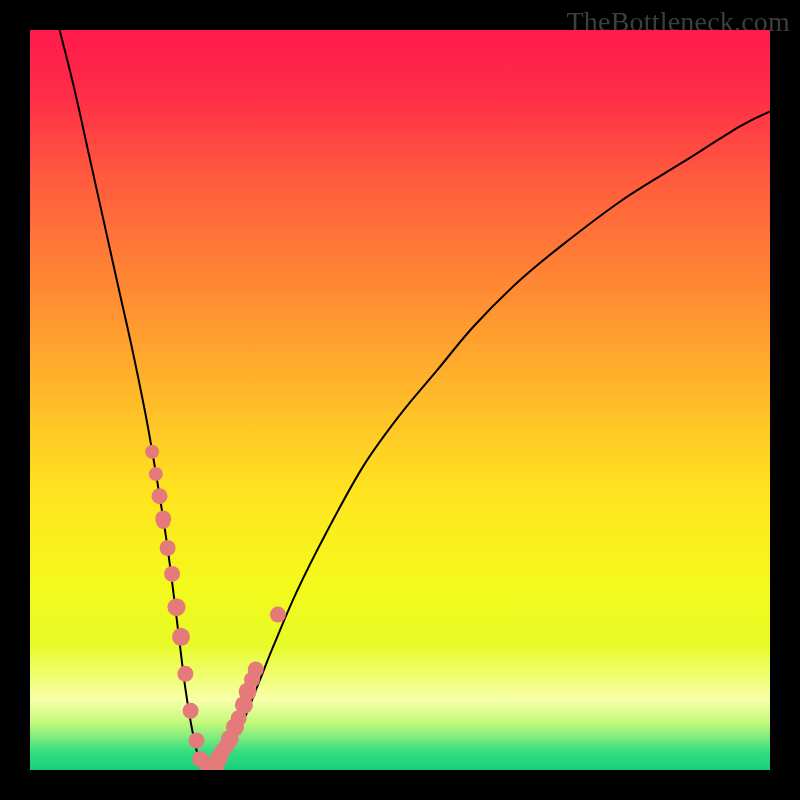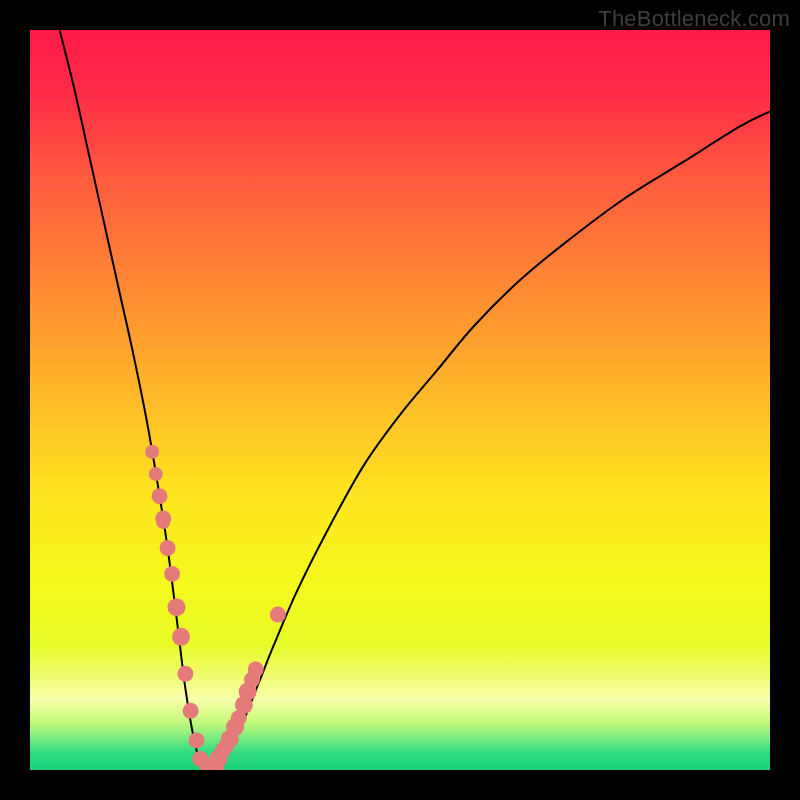--- a/index.html
+++ b/index.html
@@ -30,24 +30,25 @@
     left: 0;
     top: 0;
     width: 740px;
     height: 740px;
   }
   .watermark {
     position: absolute;
     top: 6px;
     right: 10px;
     color: #3e3e3e;
-    font-size: 22px;
+    font-size: 28px;
     font-weight: 500;
     letter-spacing: 0.2px;
     user-select: none;
+    font-family: Liberation Serif, serif;
   }
   svg.curve {
     position: absolute;
     left: 0;
     top: 0;
     width: 740px;
     height: 740px;
     overflow: visible;
   }
   .pt {

